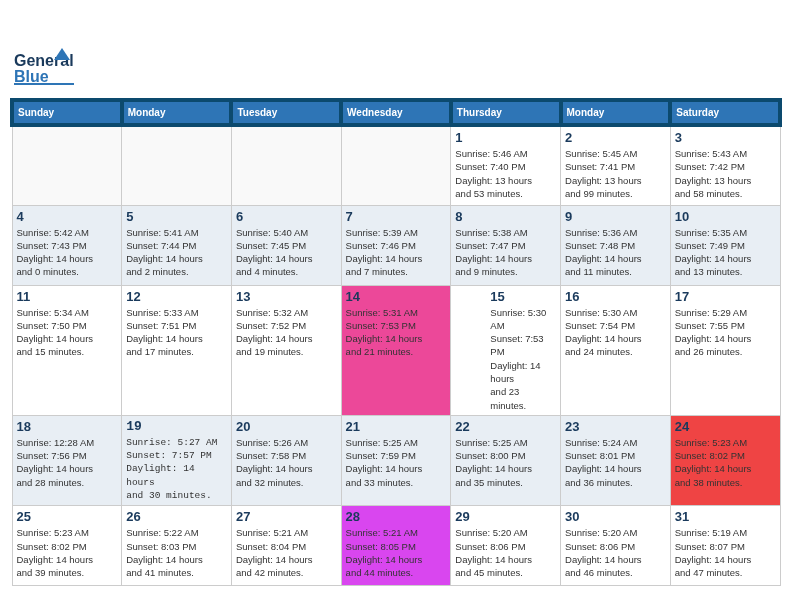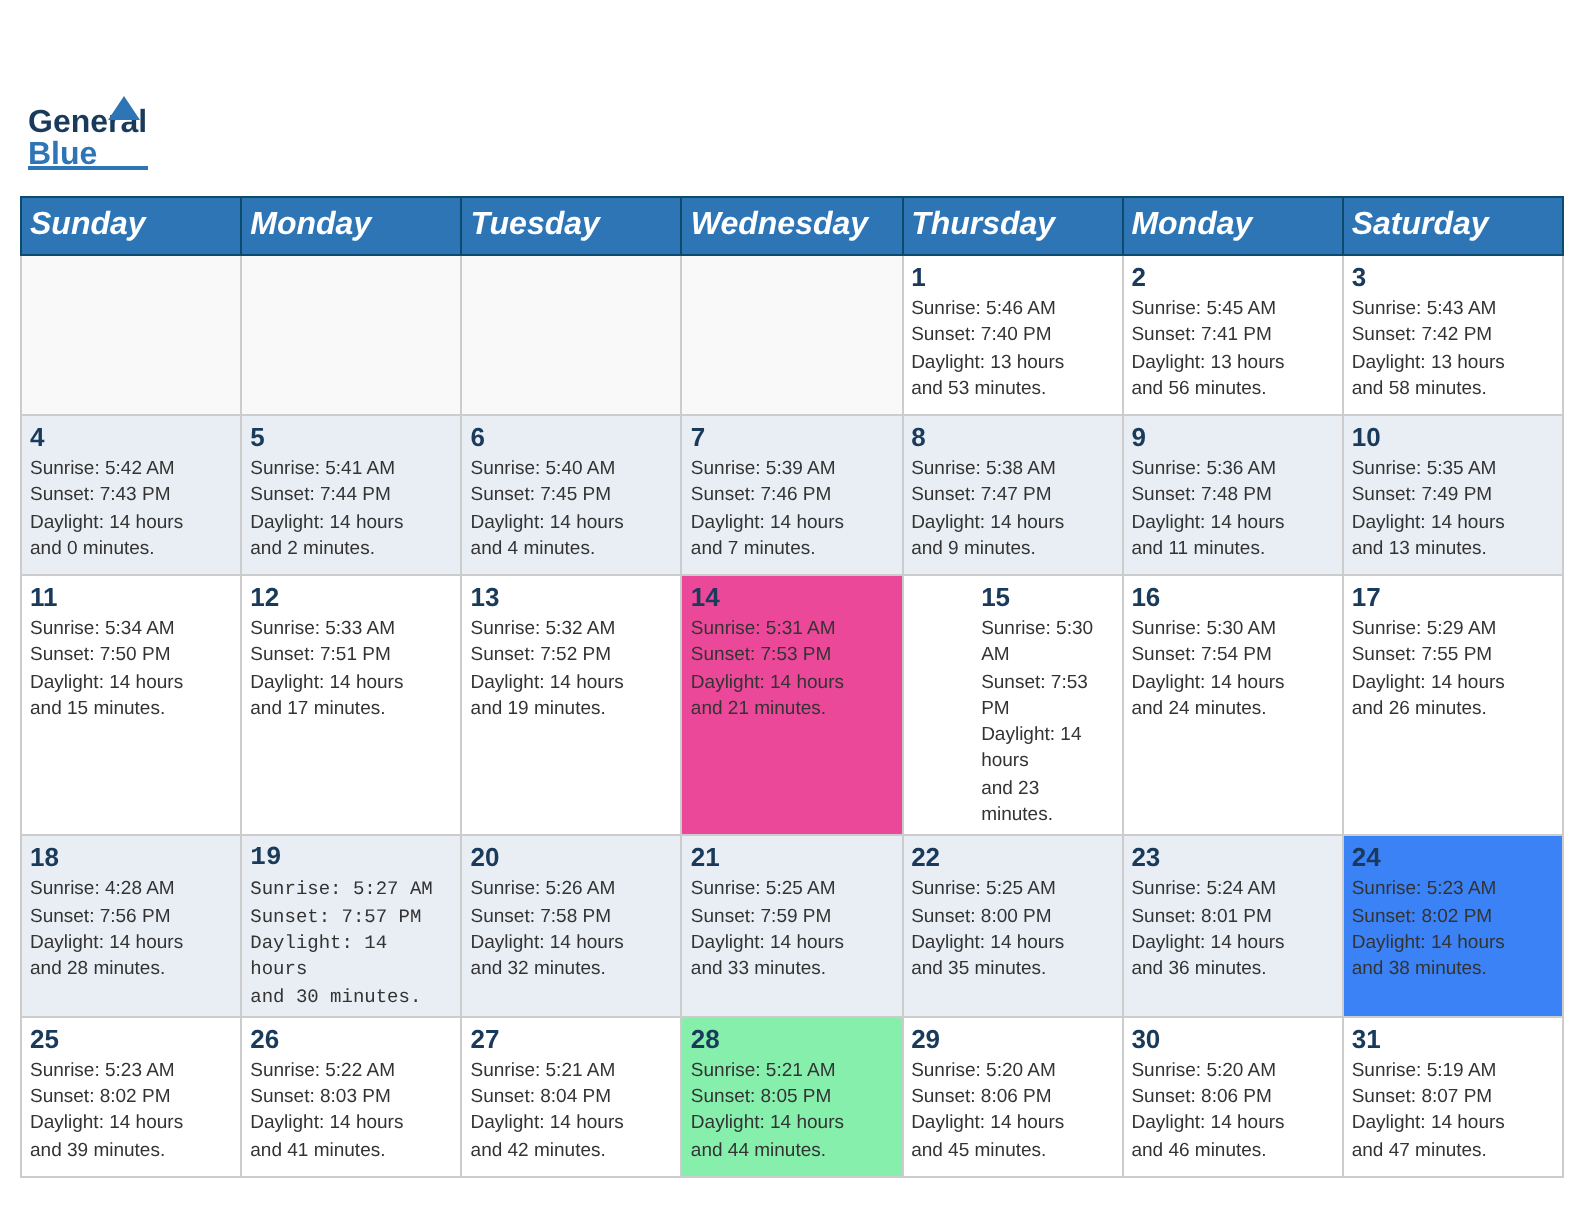--- a/index.html
+++ b/index.html
@@ -30,26 +30,25 @@
       color: #333;
       margin-top: 2px;
     }
     .calendar {
       width: 100%;
       border-collapse: collapse;
     }
     .calendar th {
       background: #2e75b6;
       color: #fff;
-      font-size: 16px;
+      font-size: 10px;
       font-weight: bold;
       padding: 5px 4px;
       text-align: left;
-      border: 1px solid #0c4a6e;
-      font-style: italic;
+      border: 4px solid #0c4a6e;
     }
     .calendar td {
       border: 1px solid #ccc;
       vertical-align: top;
       padding: 3px 4px;
       font-size: 10px;
       color: #333;
       width: 14.28%;
       min-height: 80px;
       height: 80px;
@@ -119,21 +118,21 @@
         <td class="empty" style="background: rgb(249, 249, 249);"></td>
         <td class="empty" style="background: rgb(249, 249, 249);"></td>
         <td class="empty" style="background: rgb(249, 249, 249);"></td>
         <td class="empty" style="background: rgb(249, 249, 249);"></td>
         <td style="background: rgb(255, 255, 255);">
           <span class="day-number">1</span>
           <div class="day-info"><span>Sunrise: 5:46 AM</span><br><span>Sunset: 7:40 PM</span><br><span>Daylight: 13 hours</span><br><span>and 53 minutes.</span></div>
         </td>
         <td style="background: rgb(255, 255, 255);">
           <span class="day-number">2</span>
-          <div class="day-info"><span>Sunrise: 5:45 AM</span><br><span>Sunset: 7:41 PM</span><br><span>Daylight: 13 hours</span><br><span>and 56 minutes.</span></div>
+          <div class="day-info"><span>Sunrise: 5:45 AM</span><br><span>Sunset: 7:41 PM</span><br><span>Daylight: 13 hours</span><br><span>and 99 minutes.</span></div>
         </td>
         <td style="background: rgb(255, 255, 255);">
           <span class="day-number">3</span>
           <div class="day-info"><span>Sunrise: 5:43 AM</span><br><span>Sunset: 7:42 PM</span><br><span>Daylight: 13 hours</span><br><span>and 58 minutes.</span></div>
         </td>
       </tr>
       <tr>
         <td style="background: rgb(232, 238, 244);">
           <span class="day-number">4</span>
           <div class="day-info"><span>Sunrise: 5:42 AM</span><br><span>Sunset: 7:43 PM</span><br><span>Daylight: 14 hours</span><br><span>and 0 minutes.</span></div>
@@ -189,21 +188,21 @@
           <div class="day-info"><span>Sunrise: 5:30 AM</span><br><span>Sunset: 7:54 PM</span><br><span>Daylight: 14 hours</span><br><span>and 24 minutes.</span></div>
         </td>
         <td style="background: rgb(255, 255, 255);">
           <span class="day-number">17</span>
           <div class="day-info"><span>Sunrise: 5:29 AM</span><br><span>Sunset: 7:55 PM</span><br><span>Daylight: 14 hours</span><br><span>and 26 minutes.</span></div>
         </td>
       </tr>
       <tr>
         <td style="background: rgb(232, 238, 244);">
           <span class="day-number">18</span>
-          <div class="day-info"><span>Sunrise: 4:28 AM</span><br><span>Sunset: 7:56 PM</span><br><span>Daylight: 14 hours</span><br><span>and 28 minutes.</span></div>
+          <div class="day-info"><span>Sunrise: 12:28 AM</span><br><span>Sunset: 7:56 PM</span><br><span>Daylight: 14 hours</span><br><span>and 28 minutes.</span></div>
         </td>
         <td style="background: rgb(232, 238, 244); font-family: Liberation Mono, monospace;">
           <span class="day-number">19</span>
           <div class="day-info"><span>Sunrise: 5:27 AM</span><br><span>Sunset: 7:57 PM</span><br><span>Daylight: 14 hours</span><br><span>and 30 minutes.</span></div>
         </td>
         <td style="background: rgb(232, 238, 244);">
           <span class="day-number">20</span>
           <div class="day-info"><span>Sunrise: 5:26 AM</span><br><span>Sunset: 7:58 PM</span><br><span>Daylight: 14 hours</span><br><span>and 32 minutes.</span></div>
         </td>
         <td style="background: rgb(232, 238, 244);">
@@ -211,39 +210,39 @@
           <div class="day-info"><span>Sunrise: 5:25 AM</span><br><span>Sunset: 7:59 PM</span><br><span>Daylight: 14 hours</span><br><span>and 33 minutes.</span></div>
         </td>
         <td style="background: rgb(232, 238, 244);">
           <span class="day-number">22</span>
           <div class="day-info"><span>Sunrise: 5:25 AM</span><br><span>Sunset: 8:00 PM</span><br><span>Daylight: 14 hours</span><br><span>and 35 minutes.</span></div>
         </td>
         <td style="background: rgb(232, 238, 244);">
           <span class="day-number">23</span>
           <div class="day-info"><span>Sunrise: 5:24 AM</span><br><span>Sunset: 8:01 PM</span><br><span>Daylight: 14 hours</span><br><span>and 36 minutes.</span></div>
         </td>
-        <td style="background: #3b82f6;">
+        <td style="background: #ef4444;">
           <span class="day-number">24</span>
           <div class="day-info"><span>Sunrise: 5:23 AM</span><br><span>Sunset: 8:02 PM</span><br><span>Daylight: 14 hours</span><br><span>and 38 minutes.</span></div>
         </td>
       </tr>
       <tr>
         <td style="background: rgb(255, 255, 255);">
           <span class="day-number">25</span>
           <div class="day-info"><span>Sunrise: 5:23 AM</span><br><span>Sunset: 8:02 PM</span><br><span>Daylight: 14 hours</span><br><span>and 39 minutes.</span></div>
         </td>
         <td style="background: rgb(255, 255, 255);">
           <span class="day-number">26</span>
           <div class="day-info"><span>Sunrise: 5:22 AM</span><br><span>Sunset: 8:03 PM</span><br><span>Daylight: 14 hours</span><br><span>and 41 minutes.</span></div>
         </td>
         <td style="background: rgb(255, 255, 255);">
           <span class="day-number">27</span>
           <div class="day-info"><span>Sunrise: 5:21 AM</span><br><span>Sunset: 8:04 PM</span><br><span>Daylight: 14 hours</span><br><span>and 42 minutes.</span></div>
         </td>
-        <td style="background: #86efac;">
+        <td style="background: #d946ef;">
           <span class="day-number">28</span>
           <div class="day-info"><span>Sunrise: 5:21 AM</span><br><span>Sunset: 8:05 PM</span><br><span>Daylight: 14 hours</span><br><span>and 44 minutes.</span></div>
         </td>
         <td style="background: rgb(255, 255, 255);">
           <span class="day-number">29</span>
           <div class="day-info"><span>Sunrise: 5:20 AM</span><br><span>Sunset: 8:06 PM</span><br><span>Daylight: 14 hours</span><br><span>and 45 minutes.</span></div>
         </td>
         <td style="background: rgb(255, 255, 255);">
           <span class="day-number">30</span>
           <div class="day-info"><span>Sunrise: 5:20 AM</span><br><span>Sunset: 8:06 PM</span><br><span>Daylight: 14 hours</span><br><span>and 46 minutes.</span></div>

